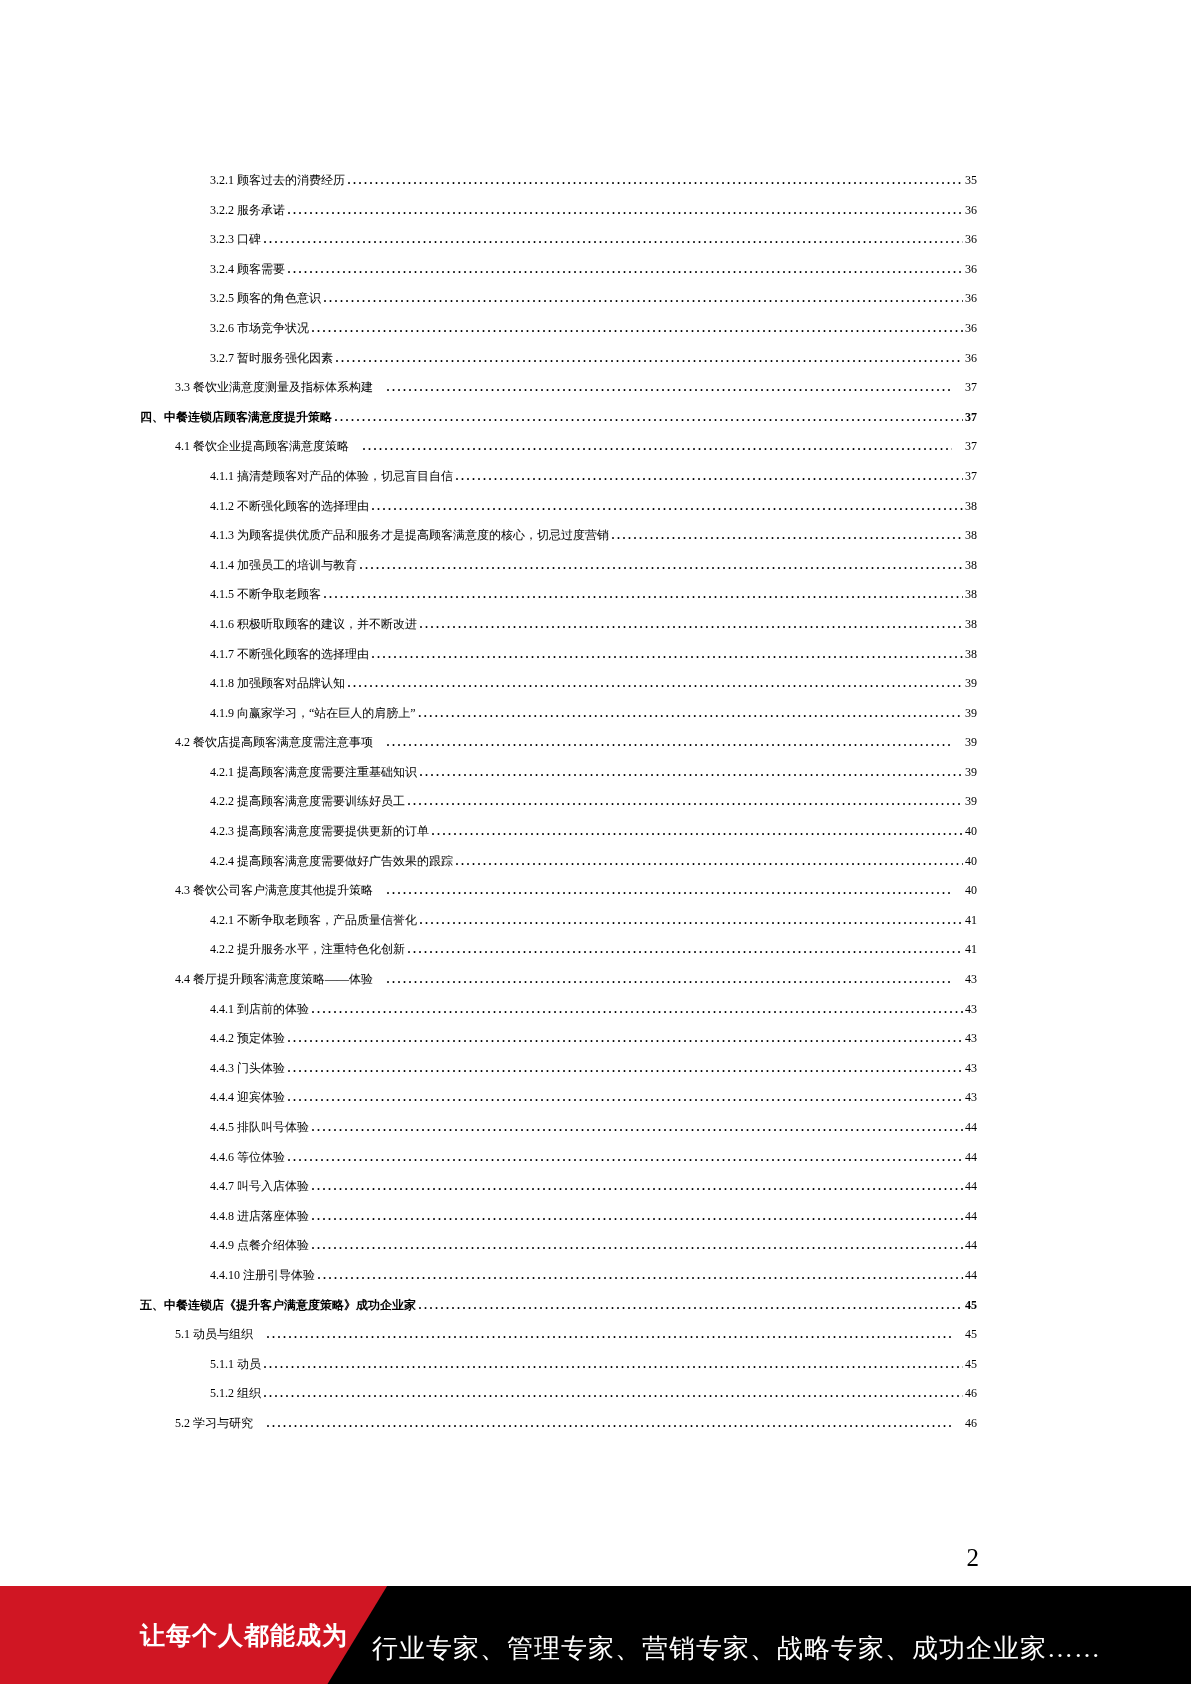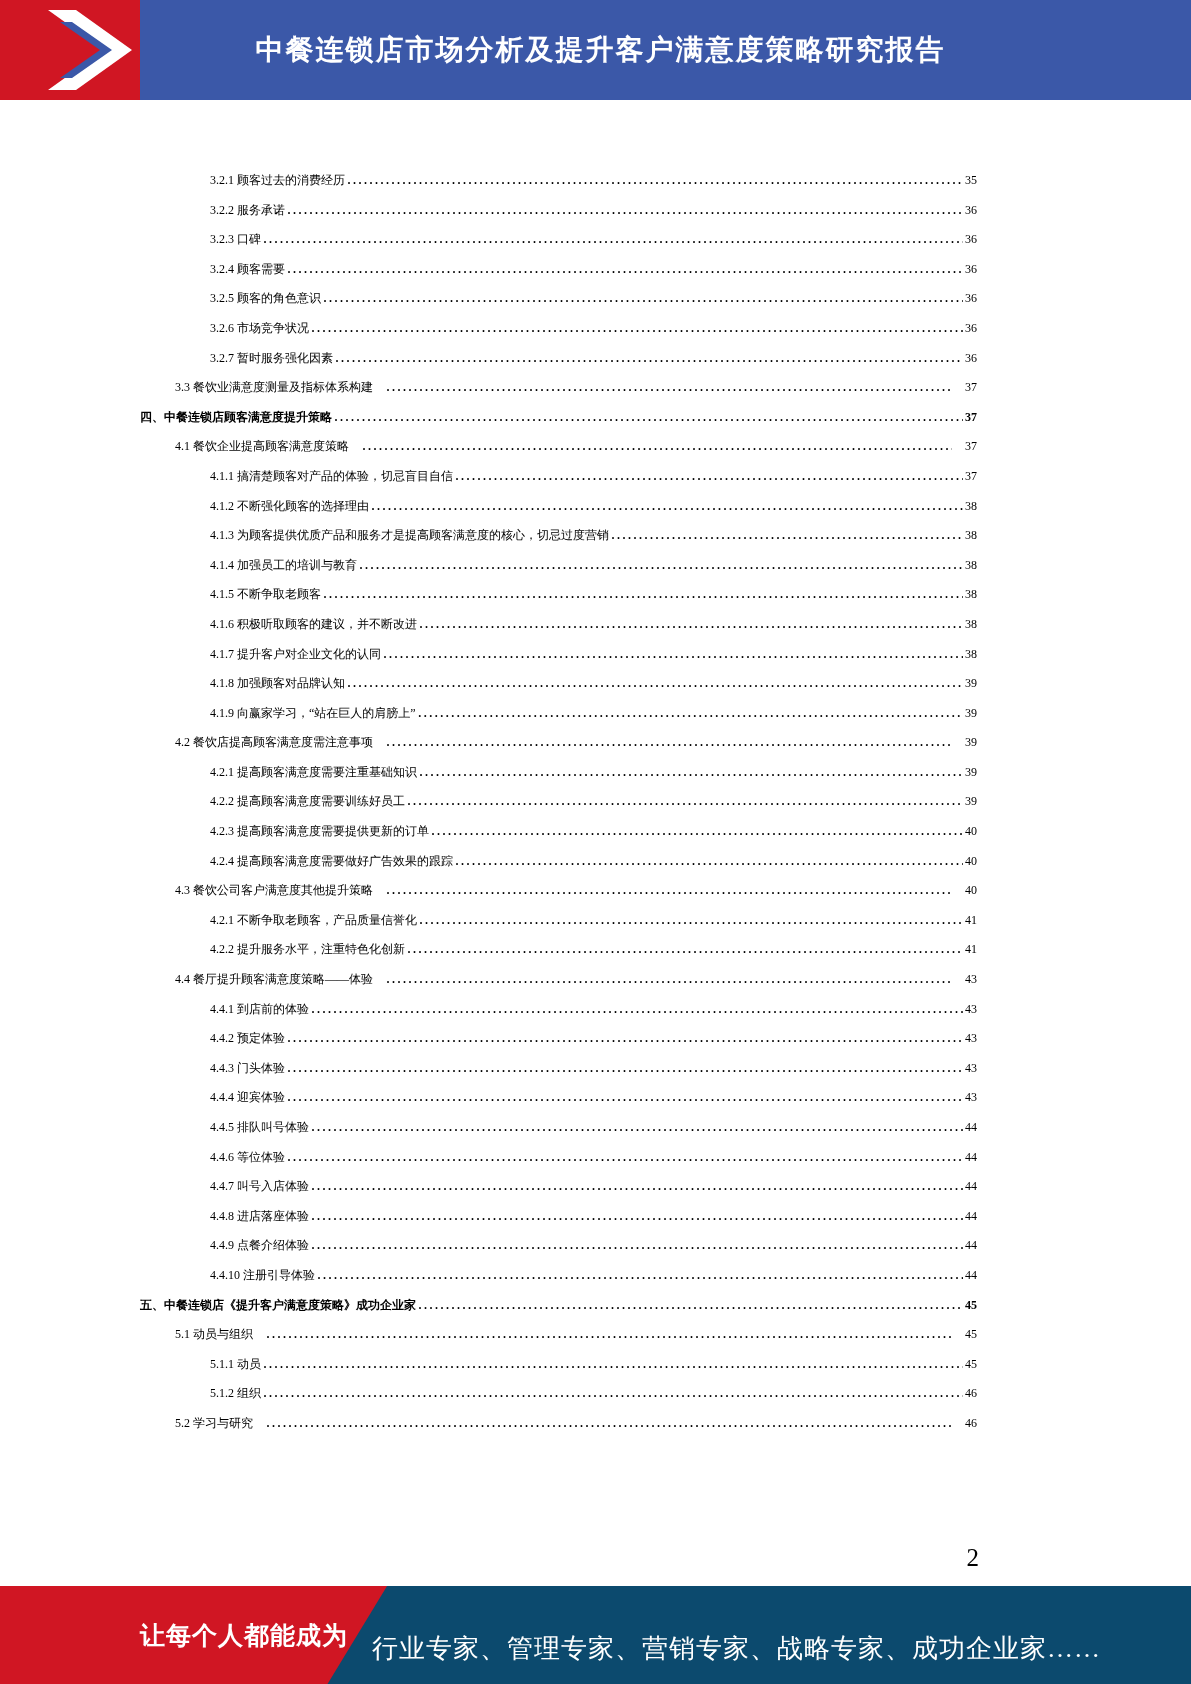--- a/index.html
+++ b/index.html
@@ -93,21 +93,21 @@
     font-size: 25px;
     color: #000;
   }
 
   
   .footer {
     position: absolute;
     bottom: 0; left: 0;
     width: 100%;
     height: 98px;
-    background: #0c4a6e;
+    background: #000000;
     overflow: hidden;
   }
   .footer-red {
     position: absolute;
     top: 0; left: 0; right: 0; bottom: 0;
     background: #d01623;
     clip-path: polygon(0 0, 32.5% 0, 27.5% 100%, 0 100%);
   }
   .footer-left {
     position: absolute;
@@ -131,28 +131,20 @@
     font-size: 26px;
     z-index: 1;
     letter-spacing: 1px;
   }
 </style>
 </head>
 <body>
 
 <div class="page">
 
-  <div class="header">
-    <svg class="header-arrow" width="140" height="100" viewBox="0 0 140 100" aria-hidden="true">
-      <rect x="0" y="0" width="140" height="100" fill="#d01623"></rect>
-      <polygon points="48,10 76,10 132,50 76,90 48,90 104,50" fill="#ffffff"></polygon>
-      <polygon points="60,22 100,50 60,78 72,78 112,50 72,22" fill="#3b58a8"></polygon>
-    </svg>
-    <div class="header-title">中餐连锁店市场分析及提升客户满意度策略研究报告</div>
-  </div>
 
   <div class="toc">
     <div class="toc-row level-2">
       <span class="toc-label">3.2.1  顾客过去的消费经历</span>
       <span class="toc-dots"></span>
       <span class="toc-page">35</span>
     </div>
 
     <div class="toc-row level-2">
       <span class="toc-label">3.2.2  服务承诺</span>
@@ -238,21 +230,21 @@
       <span class="toc-page">38</span>
     </div>
 
     <div class="toc-row level-2">
       <span class="toc-label">4.1.6  积极听取顾客的建议，并不断改进</span>
       <span class="toc-dots"></span>
       <span class="toc-page">38</span>
     </div>
 
     <div class="toc-row level-2">
-      <span class="toc-label">4.1.7  提升客户对企业文化的认同</span>
+      <span class="toc-label">4.1.7  不断强化顾客的选择理由</span>
       <span class="toc-dots"></span>
       <span class="toc-page">38</span>
     </div>
 
     <div class="toc-row level-2">
       <span class="toc-label">4.1.8  加强顾客对品牌认知</span>
       <span class="toc-dots"></span>
       <span class="toc-page">39</span>
     </div>
 

